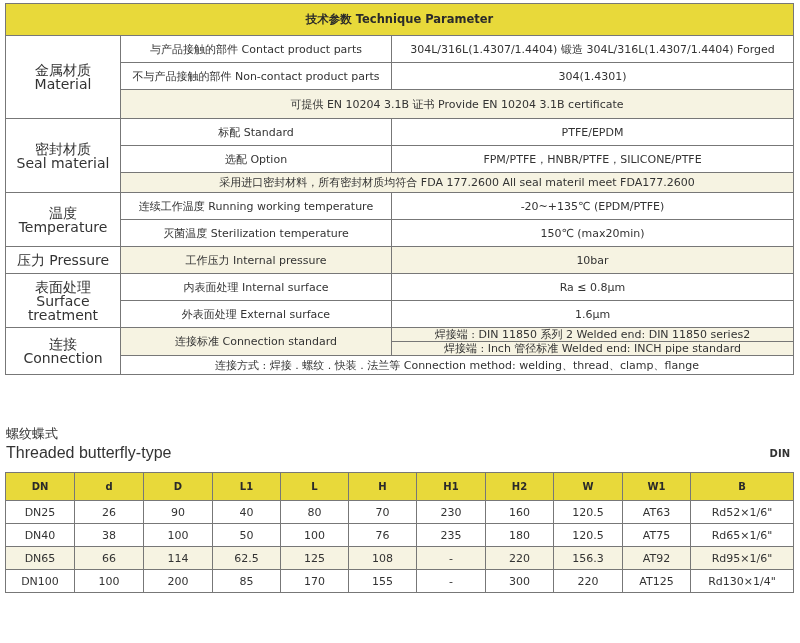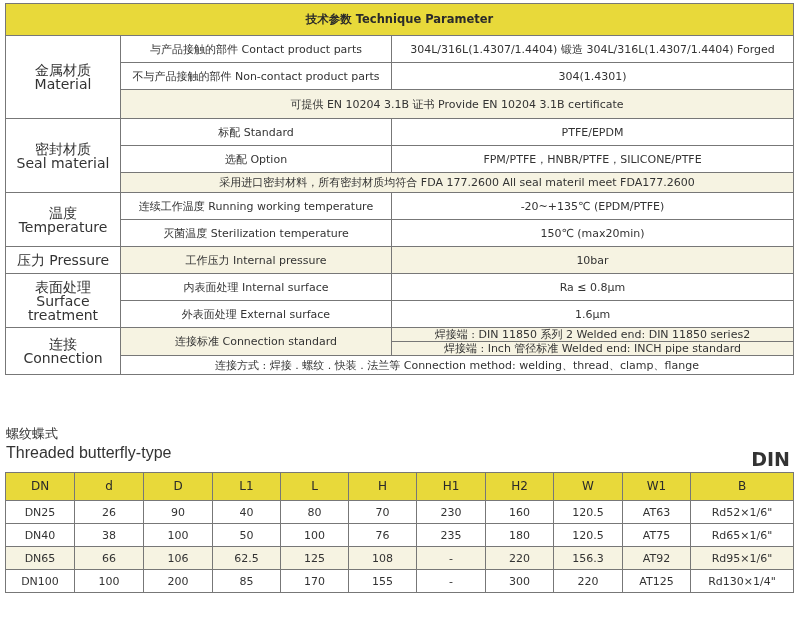--- a/index.html
+++ b/index.html
@@ -12,23 +12,23 @@
   .cream { background:#f6f3e2; }
   .white { background:#ffffff; }
   #spec { left:5px; top:3px; width:788px; }
   #spec .hdr { height:31px; font-weight:bold; font-size:11.5px; color:#2a2a2a; }
   #spec td.cat { font-size:14px; line-height:14px; }
   #spec .r { height:27px; }
   #spec .half { height:13px; font-size:10.5px; line-height:12px; }
   .title-cn { position:absolute; left:6px; top:425px; font-size:13px; color:#333; }
   .title-en { position:absolute; left:6px; top:444px; font-size:16px; color:#333;
               font-family:"Liberation Sans", sans-serif; }
-  .din { position:absolute; right:10px; top:448px; font-size:19px; font-weight:bold; color:#333; }
+  .din { position:absolute; right:10px; top:448px; font-size:10px; font-weight:bold; color:#333; }
   #dims { left:5px; top:472px; width:788px; }
-  #dims th { height:27px; font-weight:normal; font-size:12px; color:#2a2a2a; }
+  #dims th { height:27px; font-weight:bold; font-size:10px; color:#2a2a2a; }
   #dims td { height:22px; font-size:11px; }
 </style>
 </head>
 <body>
 
 <table id="spec">
   <colgroup>
       <col style="width:115px">
       <col style="width:271px">
       <col style="width:402px">
@@ -175,21 +175,21 @@
         <td>76</td>
         <td>235</td>
         <td>180</td>
         <td>120.5</td>
         <td>AT75</td>
         <td>Rd65×1/6"</td>
       </tr>
       <tr class="cream">
         <td>DN65</td>
         <td>66</td>
-        <td>106</td>
+        <td>114</td>
         <td>62.5</td>
         <td>125</td>
         <td>108</td>
         <td>-</td>
         <td>220</td>
         <td>156.3</td>
         <td>AT92</td>
         <td>Rd95×1/6"</td>
       </tr>
       <tr class="white">

